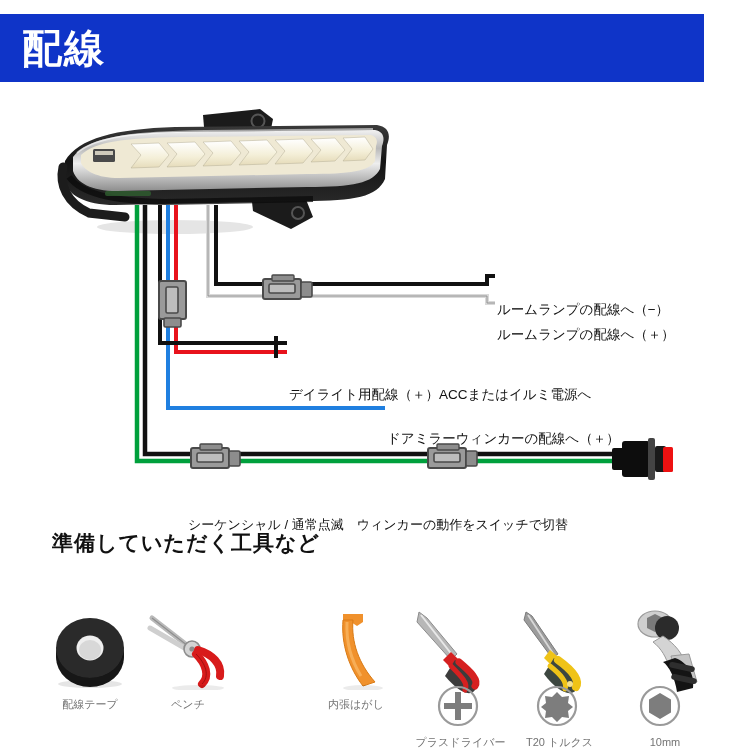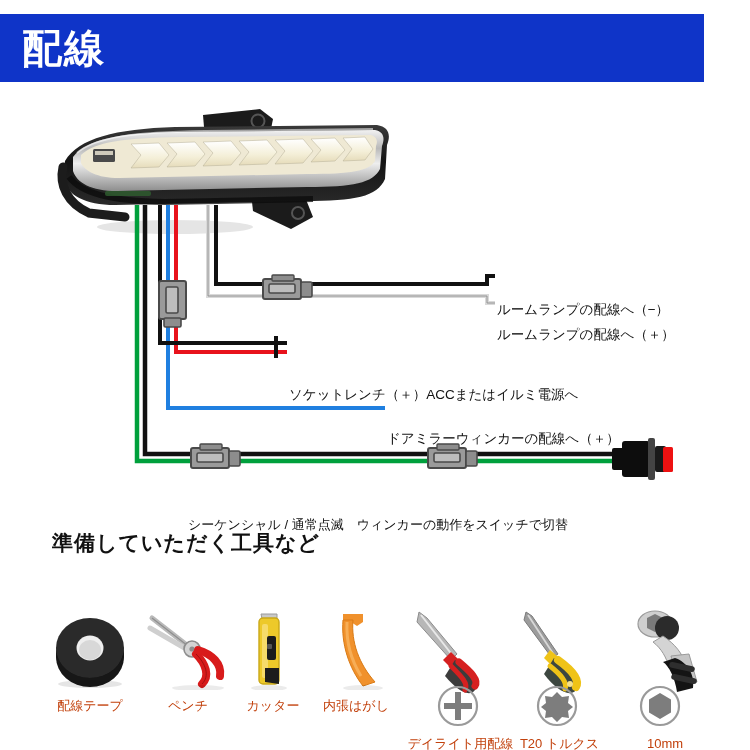--- a/index.html
+++ b/index.html
@@ -48,21 +48,21 @@
     position:absolute;left:52px;top:529px;
     font-size:21px;font-weight:bold;color:#111;letter-spacing:1px;
     white-space:nowrap;
   }
 
   
   .tools{position:absolute;left:0;top:600px;width:750px;height:150px;}
   .tool{position:absolute;text-align:center;}
   .tool-art{position:relative;height:82px;}
   .tool-label{
-    font-size:13px;color:#c2410c;line-height:1.18;white-space:pre-line;
+    font-size:11px;color:#737373;line-height:1.18;white-space:pre-line;
     margin-top:6px;
   }
 
   .t0{left:35px;top:10px;width:110px;}
   .t1{left:133px;top:10px;width:110px;}
   .t2{left:218px;top:10px;width:110px;}
   .t3{left:296px;top:10px;width:120px;}
   .t4{left:398px;top:10px;width:125px;}
   .t5{left:497px;top:10px;width:125px;}
   .t6{left:600px;top:10px;width:130px;}
@@ -189,21 +189,21 @@
         <rect x="648" y="438" width="7" height="42" rx="2" fill="#444444"></rect>
         <rect x="655" y="446" width="11" height="26" rx="2" fill="#1a1a1a"></rect>
         <rect x="663" y="447" width="10" height="25" rx="1.5" fill="#ee1111"></rect>
       </g>
 
     </svg>
   </div>
 
   <div class="lbl lbl-roomlamp-minus">ルームランプの配線へ（−）</div>
   <div class="lbl lbl-roomlamp-plus">ルームランプの配線へ（＋）</div>
-  <div class="lbl lbl-daylight-plus">ソケットレンチ（＋）ACCまたはイルミ電源へ</div>
+  <div class="lbl lbl-daylight-plus">デイライト用配線（＋）ACCまたはイルミ電源へ</div>
   <div class="lbl lbl-mirror-plus">ドアミラーウィンカーの配線へ（＋）</div>
   <div class="lbl lbl-switch">シーケンシャル / 通常点滅　ウィンカーの動作をスイッチで切替</div>
 
   <div class="tools-heading">準備していただく工具など</div>
 
   <div class="tools">
 
     <div class="tool t0">
       <div class="tool-art">
         <svg width="104" height="80" viewBox="0 0 104 80">
@@ -235,34 +235,20 @@
           <circle cx="56" cy="39" r="2.6" fill="#8d8d8d"></circle>
           <path d="M60 44 C70 54, 74 66, 66 74" stroke="#d81b1b" stroke-width="8" stroke-linecap="round" fill="none"></path>
           <path d="M62 40 C76 44, 86 54, 84 66" stroke="#d81b1b" stroke-width="8" stroke-linecap="round" fill="none"></path>
           <path d="M60 44 C70 54, 74 66, 66 74" stroke="#a01010" stroke-width="1" fill="none"></path>
           <ellipse cx="62" cy="78" rx="26" ry="3" fill="#000" opacity="0.08"></ellipse>
         </svg>
       </div>
       <div class="tool-label">ペンチ</div>
     </div>
 
-    <div class="tool t2">
-      <div class="tool-art">
-        <svg width="104" height="80" viewBox="0 0 104 80">
-          <path d="M40 4 L56 4 L56 18 L44 22 Z" fill="#c9c9c9" stroke="#9a9a9a" stroke-width="1"></path>
-          <rect x="38" y="8" width="20" height="66" rx="4" fill="#edc92a" stroke="#c9a818" stroke-width="1.4"></rect>
-          <rect x="41" y="14" width="6" height="54" rx="2" fill="#f7e07a" opacity="0.8"></rect>
-          <rect x="46" y="26" width="9" height="24" rx="2" fill="#1c1c1c"></rect>
-          <path d="M44 58 L58 58 L58 74 L44 72 Z" fill="#1c1c1c"></path>
-          <rect x="46" y="34" width="5" height="5" rx="1" fill="#555"></rect>
-          <ellipse cx="48" cy="78" rx="18" ry="3" fill="#000" opacity="0.08"></ellipse>
-        </svg>
-      </div>
-      <div class="tool-label">カッター</div>
-    </div>
 
     <div class="tool t3">
       <div class="tool-art">
         <svg width="110" height="80" viewBox="0 0 110 80">
           <path d="M42 4 L62 4 L62 12 L56 16 L50 12 L42 14 Z" fill="#f0912c"></path>
           <path d="M42 10 C40 34, 48 58, 62 76 L74 72 C58 54, 50 32, 52 10 Z" fill="#f0912c" stroke="#d97b16" stroke-width="1"></path>
           <path d="M46 12 C45 32, 50 50, 60 66" stroke="#f9b562" stroke-width="3" fill="none" opacity="0.8"></path>
           <ellipse cx="62" cy="78" rx="20" ry="3" fill="#000" opacity="0.08"></ellipse>
         </svg>
       </div>
@@ -285,21 +271,21 @@
           <circle cx="42" cy="76" r="0" fill="none"></circle>
         </svg>
       </div>
       <div style="position:relative;height:0;">
         <svg width="120" height="46" viewBox="0 0 120 46" style="position:absolute;left:0;top:-8px;">
           <circle cx="60" cy="22" r="19" fill="none" stroke="#9a9a9a" stroke-width="2.2"></circle>
           <rect x="57" y="8" width="6" height="28" fill="#7d7d7d"></rect>
           <rect x="46" y="19" width="28" height="6" fill="#7d7d7d"></rect>
         </svg>
       </div>
-      <div class="tool-label" style="margin-top:44px;">デイライト用配線</div>
+      <div class="tool-label" style="margin-top:44px;">プラスドライバー</div>
     </div>
 
     <div class="tool t5">
       <div class="tool-art">
         <svg width="120" height="84" viewBox="0 0 120 84">
           <path d="M26 2 L32 6 L58 44 L52 48 L24 10 Z" fill="#9c9c9c" stroke="#7a7a7a" stroke-width="1"></path>
           <path d="M28 5 L54 45" stroke="#d8d8d8" stroke-width="1.8" fill="none"></path>
 
           <path d="M50 40 L64 52 L56 60 L44 48 Z" fill="#efc317"></path>
 

